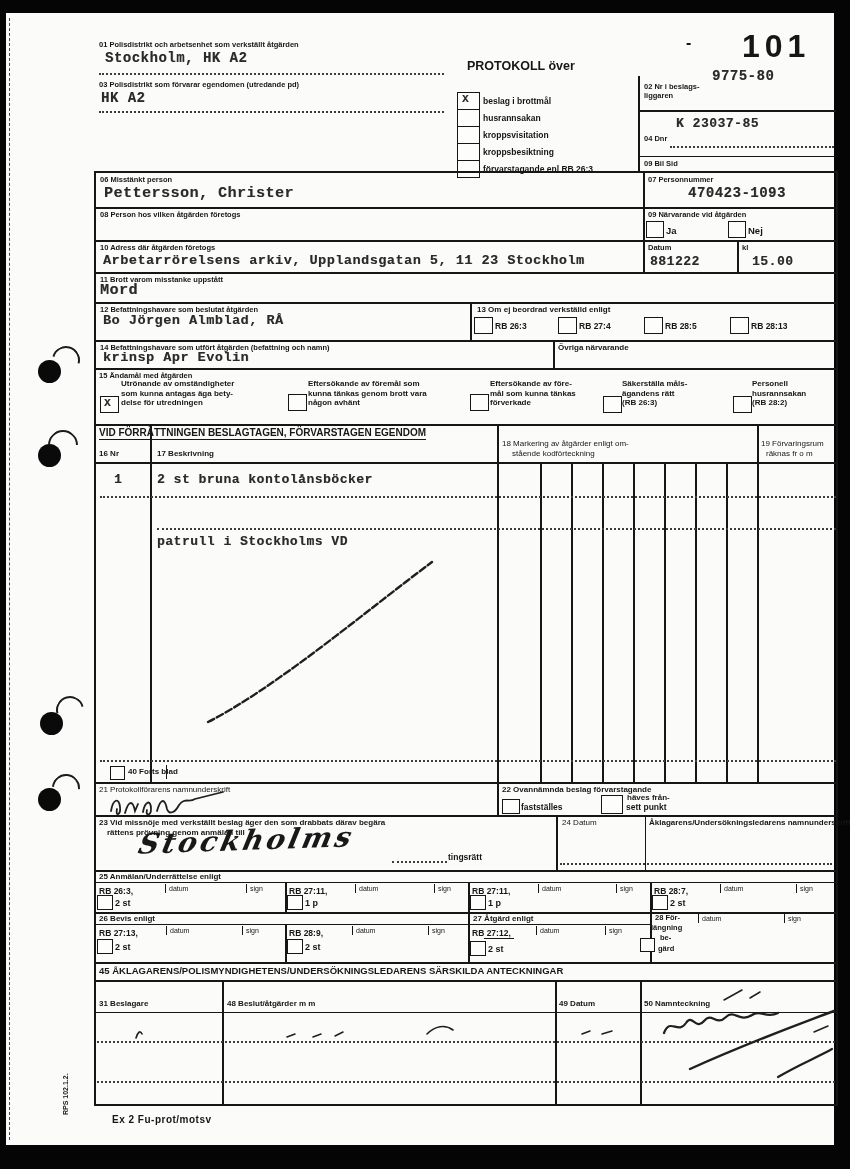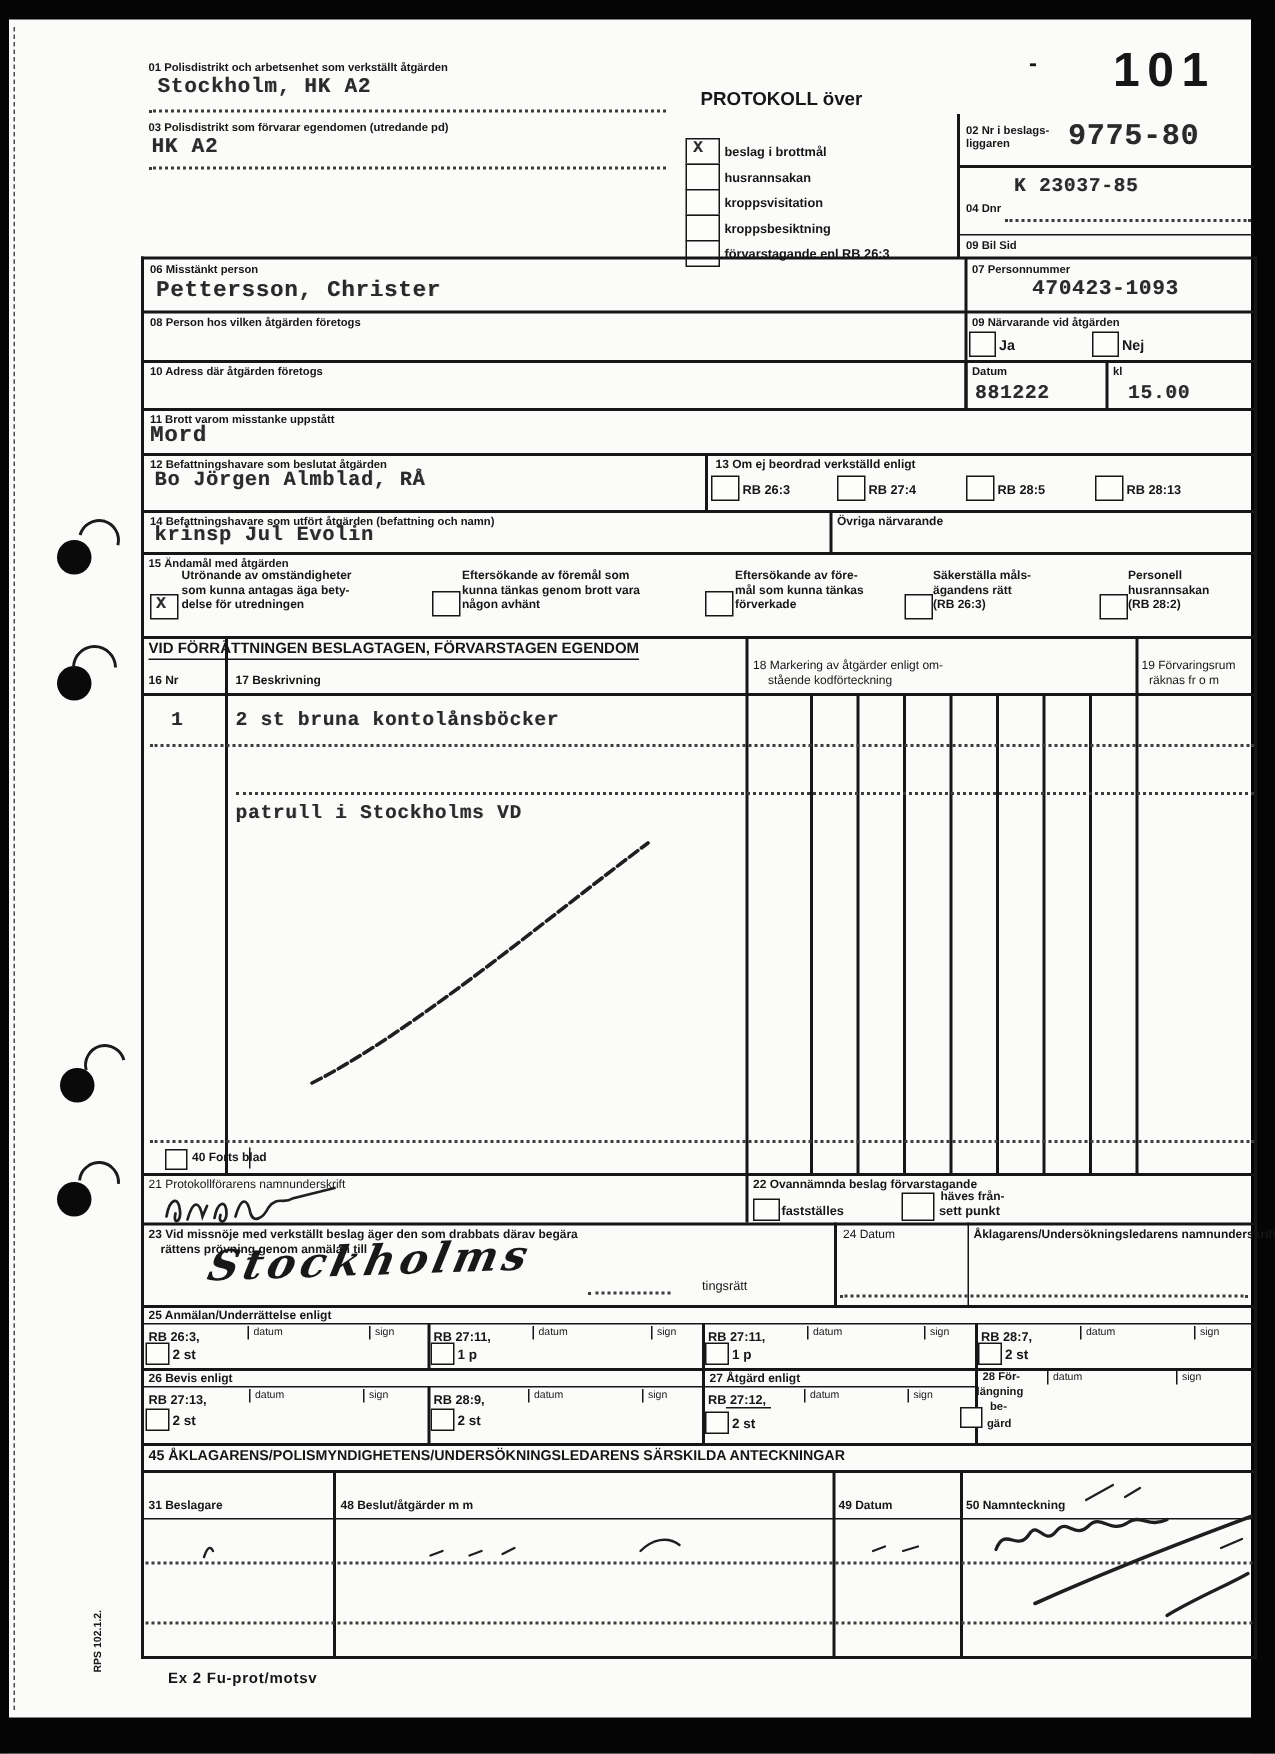--- a/index.html
+++ b/index.html
@@ -59,21 +59,21 @@
   <div class="lb" style="left:483px;top:113px;font-size:8.5px">husrannsakan</div>
   <div class="lb" style="left:483px;top:130px;font-size:8.5px">kroppsvisitation</div>
   <div class="lb" style="left:483px;top:147px;font-size:8.5px">kroppsbesiktning</div>
   <div class="lb" style="left:483px;top:164px;font-size:8.5px">förvarstagande enl RB 26:3</div>
 
   <div class="lb" style="left:742px;top:28px;font-size:32px;letter-spacing:5px;font-family:Liberation Sans, sans-serif">101</div>
   <div class="lb" style="left:686px;top:34px;font-size:16px">-</div>
   <div class="vl" style="left:638px;top:76px;height:96px"></div>
   <div class="lb" style="left:644px;top:82px;font-size:7.5px">02 Nr i beslags-</div>
   <div class="lb" style="left:644px;top:91px;font-size:7.5px">liggaren</div>
-  <div class="tw" style="left:712px;top:80px;font-size:20px">9775-80</div>
+  <div class="tw" style="left:712px;top:68px;font-size:14px">9775-80</div>
   <div class="hl" style="left:638px;top:110px;width:198px"></div>
   <div class="lb" style="left:644px;top:134px;font-size:7.5px">04 Dnr</div>
   <div class="tw" style="left:676px;top:116px;font-size:13px">K 23037-85</div>
   <div class="dl" style="left:670px;top:146px;width:164px"></div>
   <div class="hl" style="left:638px;top:156px;width:198px;height:1px"></div>
   <div class="lb" style="left:644px;top:159px;font-size:7.5px">09 Bil Sid</div>
 
   <div class="hl" style="left:94px;top:171px;width:744px;height:2px"></div>
   <div class="vl" style="left:94px;top:171px;height:934px;width:2px"></div>
   <div class="vl" style="left:836px;top:171px;height:934px;width:2px"></div>
@@ -89,20 +89,21 @@
   <div class="lb" style="left:648px;top:210px;font-size:7.5px">09 Närvarande vid åtgärden</div>
   <div class="cb" style="left:646px;top:221px;width:16px;height:15px"></div>
   <div class="lb" style="left:666px;top:225px;font-size:9.5px">Ja</div>
   <div class="cb" style="left:728px;top:221px;width:16px;height:15px"></div>
   <div class="lb" style="left:748px;top:225px;font-size:9.5px">Nej</div>
   <div class="hl" style="left:94px;top:240px;width:744px"></div>
 
   <div class="vl" style="left:643px;top:240px;height:32px"></div>
   <div class="vl" style="left:737px;top:240px;height:32px"></div>
   <div class="lb" style="left:100px;top:243px;font-size:7.5px">10 Adress där åtgärden företogs</div>
+  <div class="tw" style="left:103px;top:253px;font-size:13.5px">Arbetarrörelsens arkiv, Upplandsgatan 5, 11 23 Stockholm</div>
   <div class="lb" style="left:648px;top:243px;font-size:7.5px">Datum</div>
   <div class="tw" style="left:650px;top:254px;font-size:13px">881222</div>
   <div class="lb" style="left:742px;top:243px;font-size:7.5px">kl</div>
   <div class="tw" style="left:752px;top:254px;font-size:13px">15.00</div>
   <div class="hl" style="left:94px;top:272px;width:744px"></div>
 
   <div class="lb" style="left:100px;top:275px;font-size:7.5px">11 Brott varom misstanke uppstått</div>
   <div class="tw" style="left:100px;top:282px;font-size:15px">Mord</div>
   <div class="hl" style="left:94px;top:302px;width:744px"></div>
 
@@ -115,21 +116,21 @@
   <div class="cb" style="left:558px;top:317px;width:17px;height:15px"></div>
   <div class="lb" style="left:579px;top:321px;font-size:8.5px">RB 27:4</div>
   <div class="cb" style="left:644px;top:317px;width:17px;height:15px"></div>
   <div class="lb" style="left:665px;top:321px;font-size:8.5px">RB 28:5</div>
   <div class="cb" style="left:730px;top:317px;width:17px;height:15px"></div>
   <div class="lb" style="left:751px;top:321px;font-size:8.5px">RB 28:13</div>
   <div class="hl" style="left:94px;top:340px;width:744px"></div>
 
   <div class="vl" style="left:553px;top:340px;height:28px"></div>
   <div class="lb" style="left:100px;top:343px;font-size:7.5px">14 Befattningshavare som utfört åtgärden (befattning och namn)</div>
-  <div class="tw" style="left:103px;top:350px;font-size:13.5px">krinsp Jul Evolin</div>
+  <div class="tw" style="left:103px;top:350px;font-size:13.5px">krinsp Apr Evolin</div>
   <div class="lb" style="left:558px;top:343px;font-size:8px">Övriga närvarande</div>
   <div class="hl" style="left:94px;top:368px;width:744px"></div>
 
   <div class="lb" style="left:99px;top:371px;font-size:7.5px">15 Ändamål med åtgärden</div>
   <div class="cb" style="left:100px;top:396px;width:17px;height:15px"></div>
   <div class="tw" style="left:104px;top:397px;font-size:11px">X</div>
   <div class="lb optlines" style="left:121px;top:379px;font-size:8px;line-height:9.5px">
     <span>Utrönande av omständigheter</span>
       <span>som kunna antagas äga bety-</span>
       <span>delse för utredningen</span>
@@ -207,21 +208,21 @@
   <div class="cb" style="left:601px;top:795px;width:20px;height:17px"></div>
   <div class="lb" style="left:626px;top:802px;font-size:8.5px">sett punkt</div>
   <div class="hl" style="left:94px;top:815px;width:744px"></div>
 
   <div class="vl" style="left:556px;top:815px;height:55px;width:2px"></div>
   <div class="vl" style="left:645px;top:815px;height:55px;width:1px"></div>
   <div class="lb" style="left:99px;top:818px;font-size:8px">23 Vid missnöje med verkställt beslag äger den som drabbats därav begära</div>
   <div class="lb" style="left:107px;top:828px;font-size:8px">rättens prövning genom anmälan till</div>
   <div class="abs" style="left:140px;top:824px;font-family:'DejaVu Serif',serif;font-style:italic;font-weight:bold;font-size:28px;color:#181818;letter-spacing:3px;transform:skewX(-14deg) rotate(-2deg)">Stockholms</div>
   <div class="dl" style="left:392px;top:861px;width:55px"></div>
-  <div class="lb" style="left:468px;top:852px;font-size:8.5px;font-weight:normal">tingsrätt</div>
+  <div class="lb" style="left:448px;top:852px;font-size:8.5px;font-weight:bold">tingsrätt</div>
   <div class="lb" style="left:562px;top:818px;font-size:8px;font-weight:normal">24 Datum</div>
   <div class="lb" style="left:649px;top:818px;font-size:8px">Åklagarens/Undersökningsledarens namnunderskrift</div>
   <div class="dl" style="left:560px;top:863px;width:272px"></div>
   <div class="hl" style="left:94px;top:870px;width:744px"></div>
 
   <div class="lb" style="left:99px;top:872px;font-size:8px">25 Anmälan/Underrättelse enligt</div>
   <div class="hl" style="left:94px;top:882px;width:744px;height:1px"></div>
   <div class="vl" style="left:285px;top:882px;height:30px"></div>
   <div class="vl" style="left:468px;top:882px;height:30px;width:2px"></div>
   <div class="vl" style="left:650px;top:882px;height:30px;width:2px"></div>

